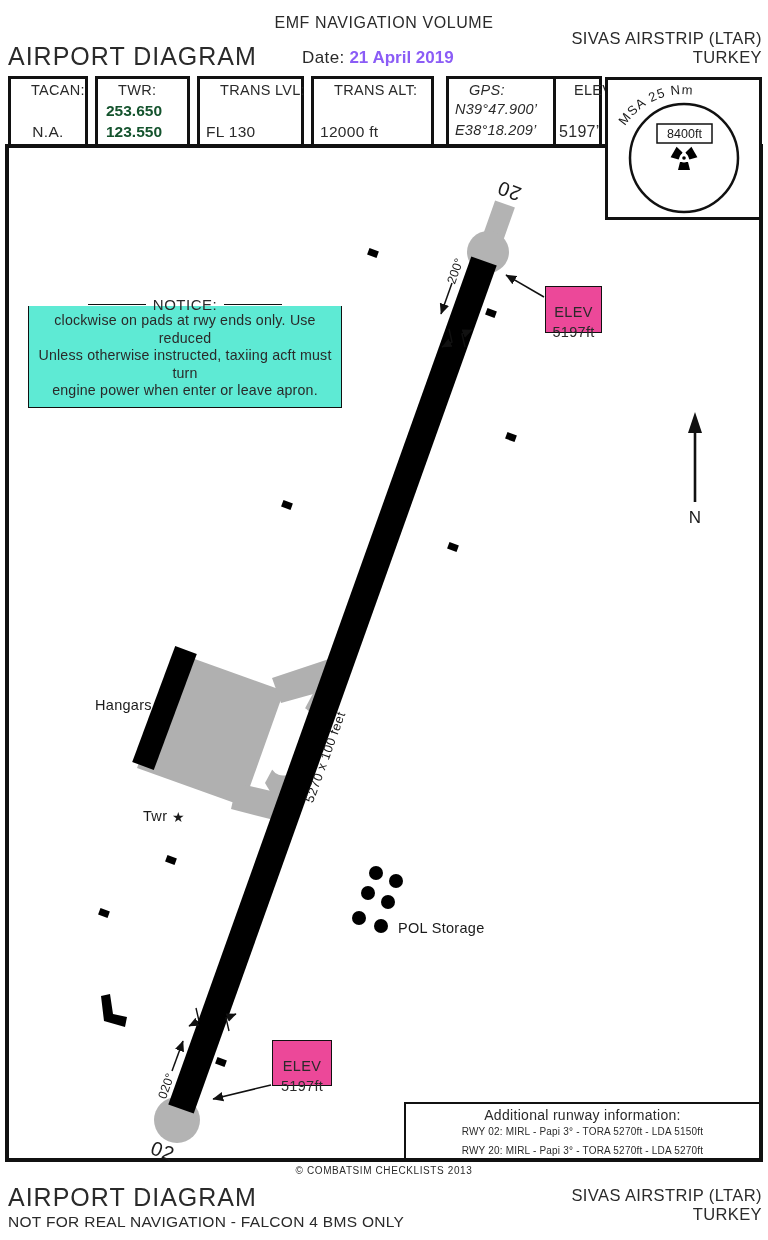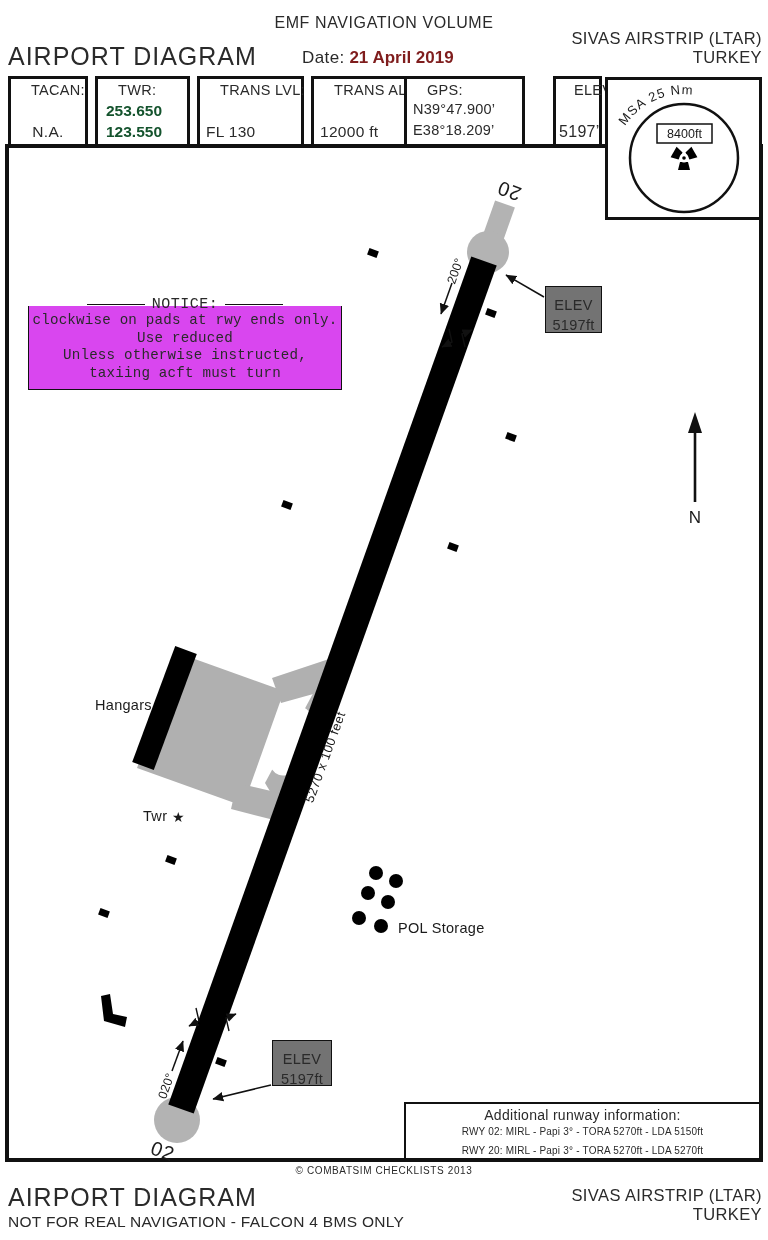--- a/index.html
+++ b/index.html
@@ -1,41 +1,41 @@
 <!DOCTYPE html>
 <html><head>
 <meta charset="utf-8">
 <style>
   html,body{margin:0;padding:0;background:#fff;}
   body{width:768px;height:1240px;position:relative;overflow:hidden;
        font-family:"Liberation Sans","DejaVu Sans",sans-serif;color:#1b1b1b;}
   .abs{position:absolute;}
   .light{font-weight:400;letter-spacing:.4px;color:#2a2a2a;}
-  .bold{font-weight:700;color:#7f1d1d;}
+  .bold{font-weight:700;color:#8b5cf6;}
   
   .vol-title{top:14px;left:0;right:0;text-align:center;font-size:16px;letter-spacing:.6px;}
   .pg-title{top:42px;left:8px;font-size:25px;letter-spacing:1px;}
   .date-line{top:48px;left:302px;font-size:17px;}
   .hdr-right{top:29px;right:6px;text-align:right;font-size:16.5px;line-height:19px;}
   
   .cell{position:absolute;top:76px;height:71px;border:3px solid #111;background:#fff;box-sizing:border-box;}
   .cell .lbl{position:absolute;top:3px;left:6px;font-size:14.5px;letter-spacing:.3px;white-space:nowrap;margin-left:14px;}
   .cell .val{position:absolute;bottom:3px;left:6px;font-size:15.5px;letter-spacing:.3px;white-space:nowrap;}
   .cell .val.center{left:0;right:0;text-align:center;}
   .cell .freqs{position:absolute;bottom:2px;left:8px;font-size:15.5px;font-weight:700;line-height:21px;color:#14532d;}
   .cell .gpsv{position:absolute;bottom:3px;left:6px;font-size:14.5px;line-height:21px;letter-spacing:.2px;}
   
   .msa-box{top:77px;left:605px;width:157px;height:143px;border:3px solid #111;background:#fff;box-sizing:border-box;}
   
-  .notice-box{top:306px;left:28px;width:314px;border:1.6px solid #111;border-top:none;background:#d946ef;box-sizing:border-box;padding:6px 2px 7px;font-family:Liberation Mono, monospace;}
+  .notice-box{top:306px;left:28px;width:314px;border:1.6px solid #111;border-top:none;background:#5eead4;box-sizing:border-box;padding:6px 2px 7px;}
   .notice-title{position:absolute;top:-10px;left:0;right:0;display:flex;align-items:center;justify-content:center;font-size:15px;letter-spacing:.5px;}
   .notice-title .rule{width:58px;height:0;border-top:1.6px solid #111;margin:0 7px;}
   .notice-body{font-size:14.2px;line-height:17.6px;text-align:center;letter-spacing:.2px;}
   
-  .callout{position:absolute;border:1.6px solid #111;background:#737373;box-sizing:border-box;text-align:center;font-size:14.5px;line-height:20px;padding-top:8px;letter-spacing:.3px;}
+  .callout{position:absolute;border:1.6px solid #111;background:#ec4899;box-sizing:border-box;text-align:center;font-size:14.5px;line-height:20px;padding-top:15px;letter-spacing:.3px;}
   
   .rwyinfo{top:1102px;left:404px;width:357px;height:58px;border:2px solid #111;background:#fff;box-sizing:border-box;text-align:center;padding-top:3px;}
   .rwyinfo .t{font-size:14px;letter-spacing:.3px;}
   .rwyinfo .l{font-size:10px;line-height:18.5px;letter-spacing:.2px;white-space:nowrap;}
   
   .copyright{top:1165px;left:0;right:0;text-align:center;font-size:10px;letter-spacing:.6px;}
   .ft-title{top:1183px;left:8px;font-size:25px;letter-spacing:1px;}
   .ft-disc{top:1213px;left:8px;font-size:15.5px;letter-spacing:.3px;}
   .ft-right{top:1186px;right:6px;text-align:right;font-size:16.5px;line-height:19px;}
   svg text{font-family:"Liberation Sans","DejaVu Sans",sans-serif;fill:#1b1b1b;}
@@ -141,21 +141,21 @@
   </div>
 </div>
 <div class="cell" style="left:197px;width:107px;">
   <div class="lbl light">TRANS LVL:</div>
   <div class="val light">FL 130</div>
 </div>
 <div class="cell" style="left:311px;width:123px;">
   <div class="lbl light">TRANS ALT:</div>
   <div class="val light">12000 ft</div>
 </div>
-<div class="cell" style="left:404px;width:121px;">
+<div class="cell" style="left:446px;width:121px;font-style:italic;">
   <div class="lbl light">GPS:</div>
   <div class="gpsv light">
     <div>N39°47.900’</div>
     <div>E38°18.209’</div>
   </div>
 </div>
 <div class="cell" style="left:553px;width:49px;">
   <div class="lbl light" style="left:4px;">ELEV:</div>
   <div class="val light" style="left:3px;font-size:16px;">5197’</div>
 </div>
@@ -181,20 +181,21 @@
 
 <div class="abs notice-box">
   <div class="notice-title light">
     <span class="rule"></span>
     <span>NOTICE:</span>
     <span class="rule"></span>
   </div>
   <div class="notice-body light">
     <div>clockwise on pads at rwy ends only. Use reduced</div>
     <div>Unless otherwise instructed, taxiing acft must turn</div>
+    <div>engine power when enter or leave apron.</div>
   </div>
 </div>
 
 <div class="callout light" style="left:545px;top:286px;width:57px;height:47px;">
   <div>ELEV</div>
   <div>5197ft</div>
 </div>
 <div class="callout light" style="left:272px;top:1040px;width:60px;height:46px;">
   <div>ELEV</div>
   <div>5197ft</div>

